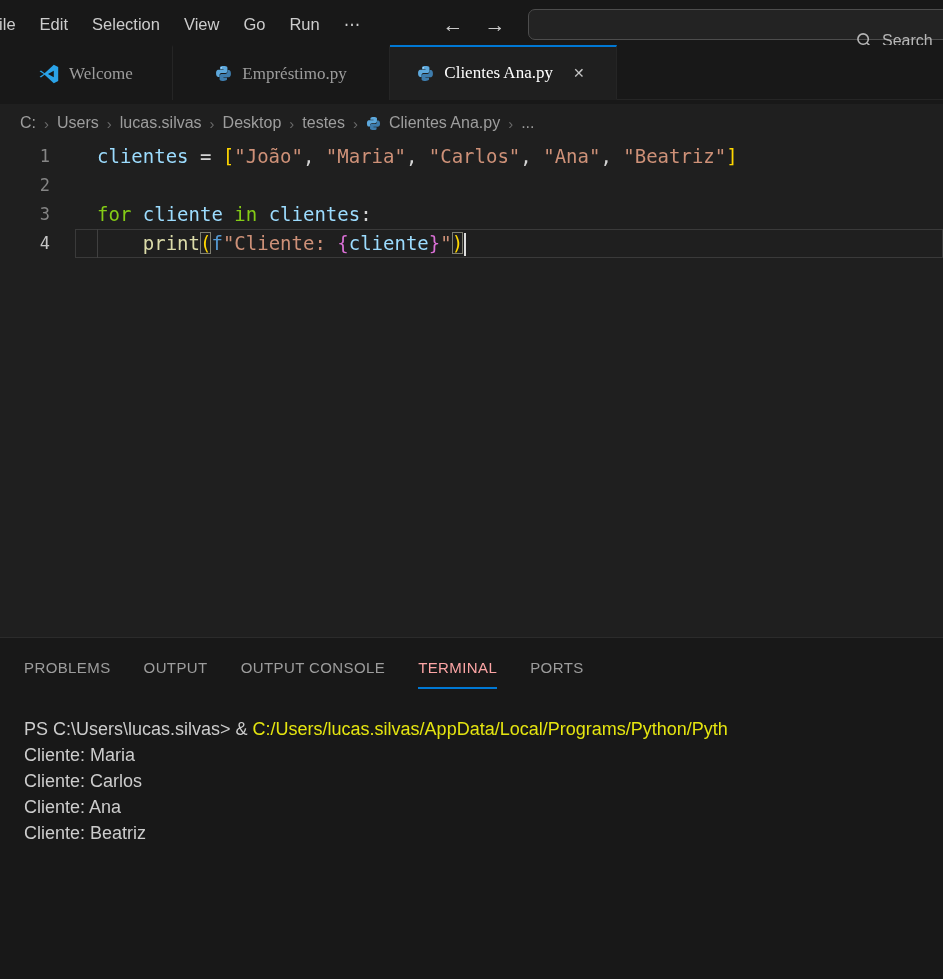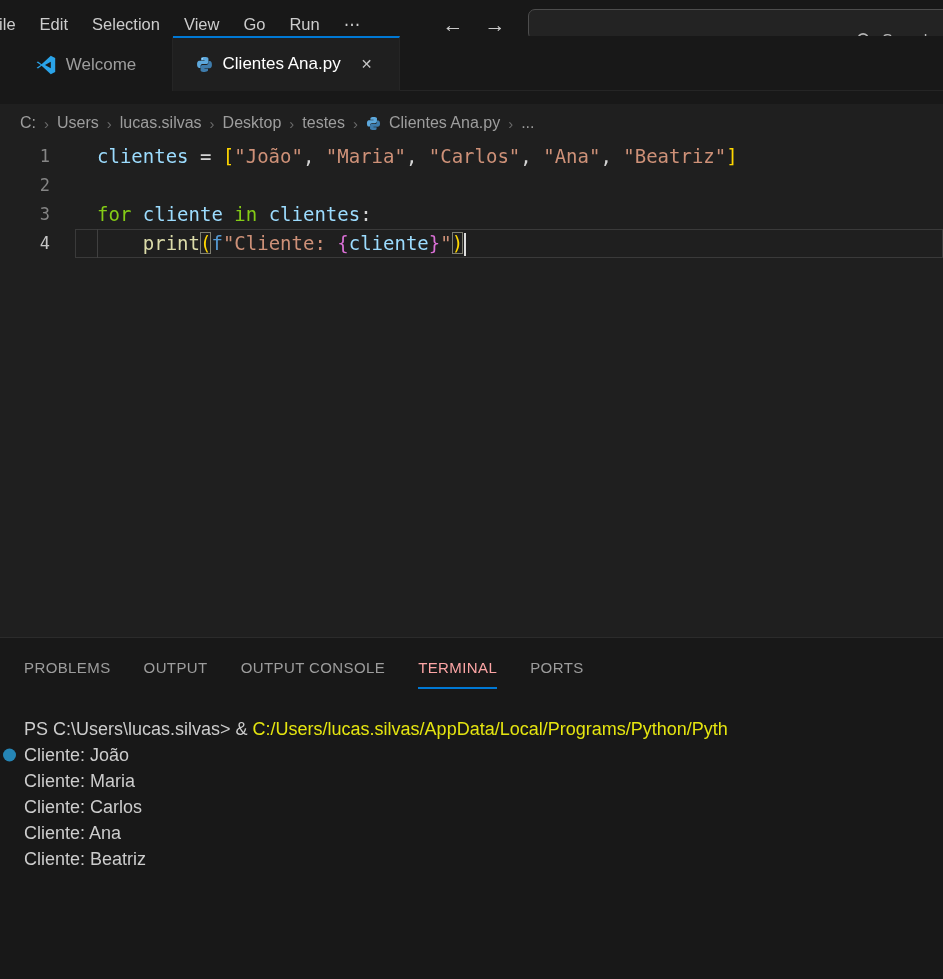--- a/index.html
+++ b/index.html
@@ -12,22 +12,22 @@
   .menubar { position:absolute; left:-23px; top:0; height:49px; display:flex; align-items:center; }
   .menu-item { padding:0 12px; font-size:16.5px; color:#cccccc; cursor:default; }
   .nav-arrows { position:absolute; left:440px; top:0; height:49px; display:flex; align-items:center; gap:16px; }
   .nav-arrow { font-size:21px; color:#c8c8c8; width:26px; text-align:center; }
   .searchbox { position:absolute; left:528px; top:9px; width:470px; height:31px;
     background:#232323; border:1px solid #4d4d4d; border-radius:7px; }
   .search-inner { position:absolute; left:327px; top:16px; height:29px; display:flex; align-items:center; gap:9px; }
   .search-label { font-size:16px; color:#b7b7b7; }
 
   
-  .tabbar { position:absolute; left:0; top:36px; width:943px; height:55px;
-    background:#181818; display:flex; border-bottom:1px solid #252525; }
+  .tabbar { position:absolute; left:0; top:45px; width:943px; height:55px;
+    background:#181818; display:flex; border-bottom:1px solid #252525;font-family:Liberation Serif, serif; }
   .tab { height:55px; display:flex; align-items:center; justify-content:center; gap:10px;
     font-size:17px; color:#9d9d9d; background:#181818; border-right:1px solid #252525;
     border-top:2px solid transparent; position:relative; }
   .tab.active { background:#1f1f1f; color:#ffffff; border-top:2px solid #0078d4;
     border-bottom:1px solid #1f1f1f; margin-bottom:-1px; }
   .tab-close { font-size:14px; color:#c5c5c5; margin-left:6px; padding:2px 4px; }
 
   
   .breadcrumbs { position:absolute; left:0; top:104px; width:943px; height:38px;
     background:#1f1f1f; display:flex; align-items:center; padding-left:20px; gap:8px;
@@ -100,20 +100,28 @@
   </div>
 </div>
 
 <div class="tabbar">
   <div class="tab" style="width:173px">
     <svg class="icon20" viewBox="0 0 100 100">
       <path d="M96 15 L74 4 L28 46 L10 32 L3 36 L24 50 L3 64 L10 68 L28 54 L74 96 L96 85 Z M74 66 L45 50 L74 34 Z" fill="#2aa3e8" fill-rule="evenodd"></path>
     </svg>
     <span>Welcome</span>
   </div>
+  <div class="tab" style="width:217px">
+    <svg class="icon16" viewBox="0 0 64 64">
+      <path fill="#5da8dc" d="M31.9 4c-14 0-13.1 6.1-13.1 6.1v6.3h13.4v1.9H13.5S4 17.2 4 31.5s8.3 13.8 8.3 13.8h5v-6.6s-.3-8.3 8.2-8.3h13.3s8 .1 8-7.7V10.4S48 4 31.9 4z"></path>
+      <circle cx="24.5" cy="10.7" r="2.4" fill="#ddeefb"></circle>
+      <path fill="#3e7cac" d="M32.1 60c14 0 13.1-6.1 13.1-6.1v-6.3H31.8v-1.9h18.7S60 46.8 60 32.5s-8.3-13.8-8.3-13.8h-5v6.6s.3 8.3-8.2 8.3H25.2s-8-.1-8 7.7v12.3S16 60 32.1 60z"></path>
+    </svg>
+    <span>Empréstimo.py</span>
+  </div>
   <div class="tab active" style="width:227px">
     <svg class="icon16" viewBox="0 0 64 64">
       <path fill="#5da8dc" d="M31.9 4c-14 0-13.1 6.1-13.1 6.1v6.3h13.4v1.9H13.5S4 17.2 4 31.5s8.3 13.8 8.3 13.8h5v-6.6s-.3-8.3 8.2-8.3h13.3s8 .1 8-7.7V10.4S48 4 31.9 4z"></path>
       <circle cx="24.5" cy="10.7" r="2.4" fill="#ddeefb"></circle>
       <path fill="#3e7cac" d="M32.1 60c14 0 13.1-6.1 13.1-6.1v-6.3H31.8v-1.9h18.7S60 46.8 60 32.5s-8.3-13.8-8.3-13.8h-5v6.6s.3 8.3-8.2 8.3H25.2s-8-.1-8 7.7v12.3S16 60 32.1 60z"></path>
     </svg>
     <span>Clientes Ana.py</span>
     <span class="tab-close">✕</span>
   </div>
 </div>
@@ -162,19 +170,18 @@
 <div class="panel">
   <div class="panel-tabs">
     <span class="ptab">PROBLEMS</span>
     <span class="ptab">OUTPUT</span>
     <span class="ptab">OUTPUT CONSOLE</span>
     <span class="ptab active">TERMINAL</span>
     <span class="ptab">PORTS</span>
   </div>
   <div class="terminal">
       <div class="trow"><span class="tspan fg">PS C:\Users\lucas.silvas&gt; &amp; </span><span class="tspan yel">C:/Users/lucas.silvas/AppData/Local/Programs/Python/Pyth</span></div>
-      <div class="trow"><span class="deco filled"></span><span class="tspan fg">Cliente: João</span></div>
       <div class="trow"><span class="tspan fg">Cliente: Maria</span></div>
       <div class="trow"><span class="tspan fg">Cliente: Carlos</span></div>
       <div class="trow"><span class="tspan fg">Cliente: Ana</span></div>
       <div class="trow"><span class="tspan fg">Cliente: Beatriz</span></div>
     </div>
 </div>
 
 </body></html>

